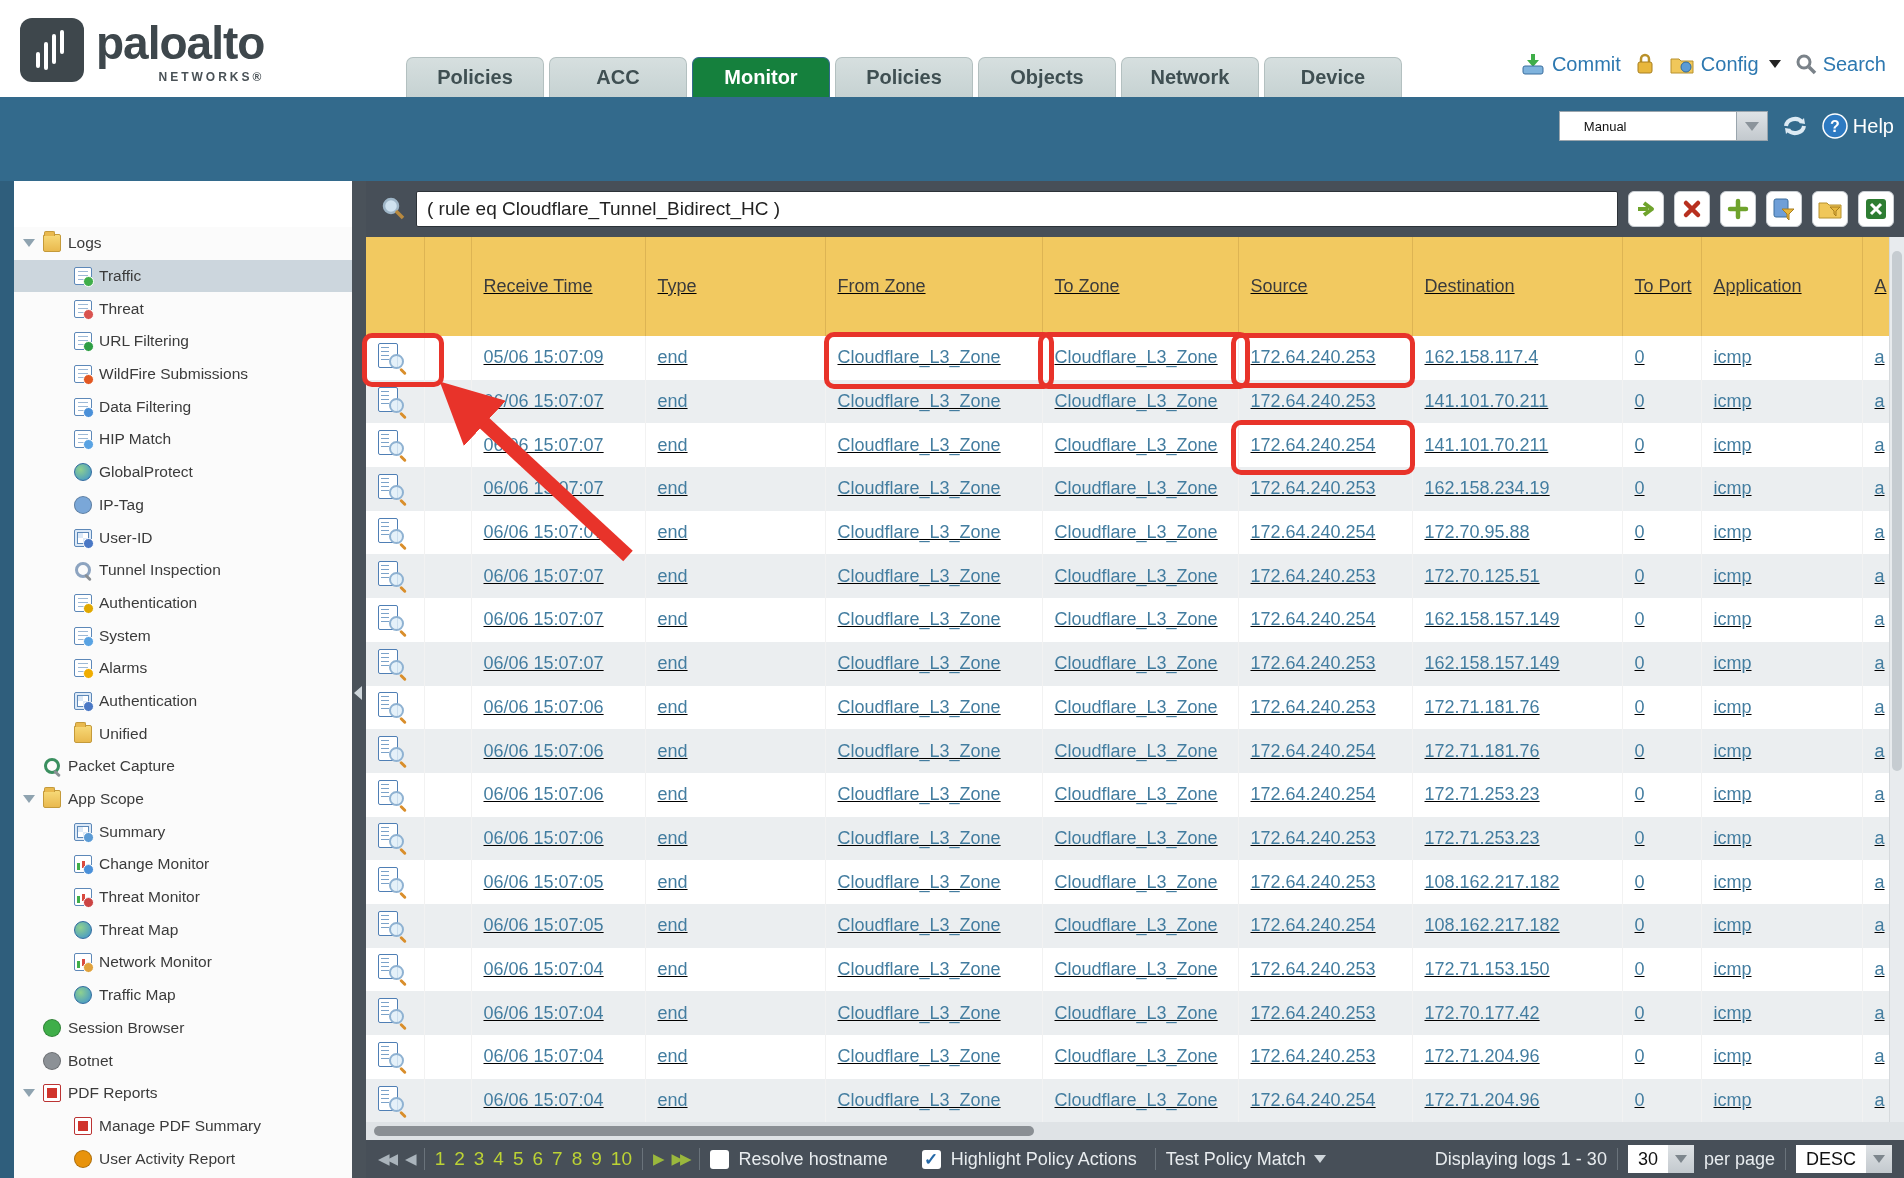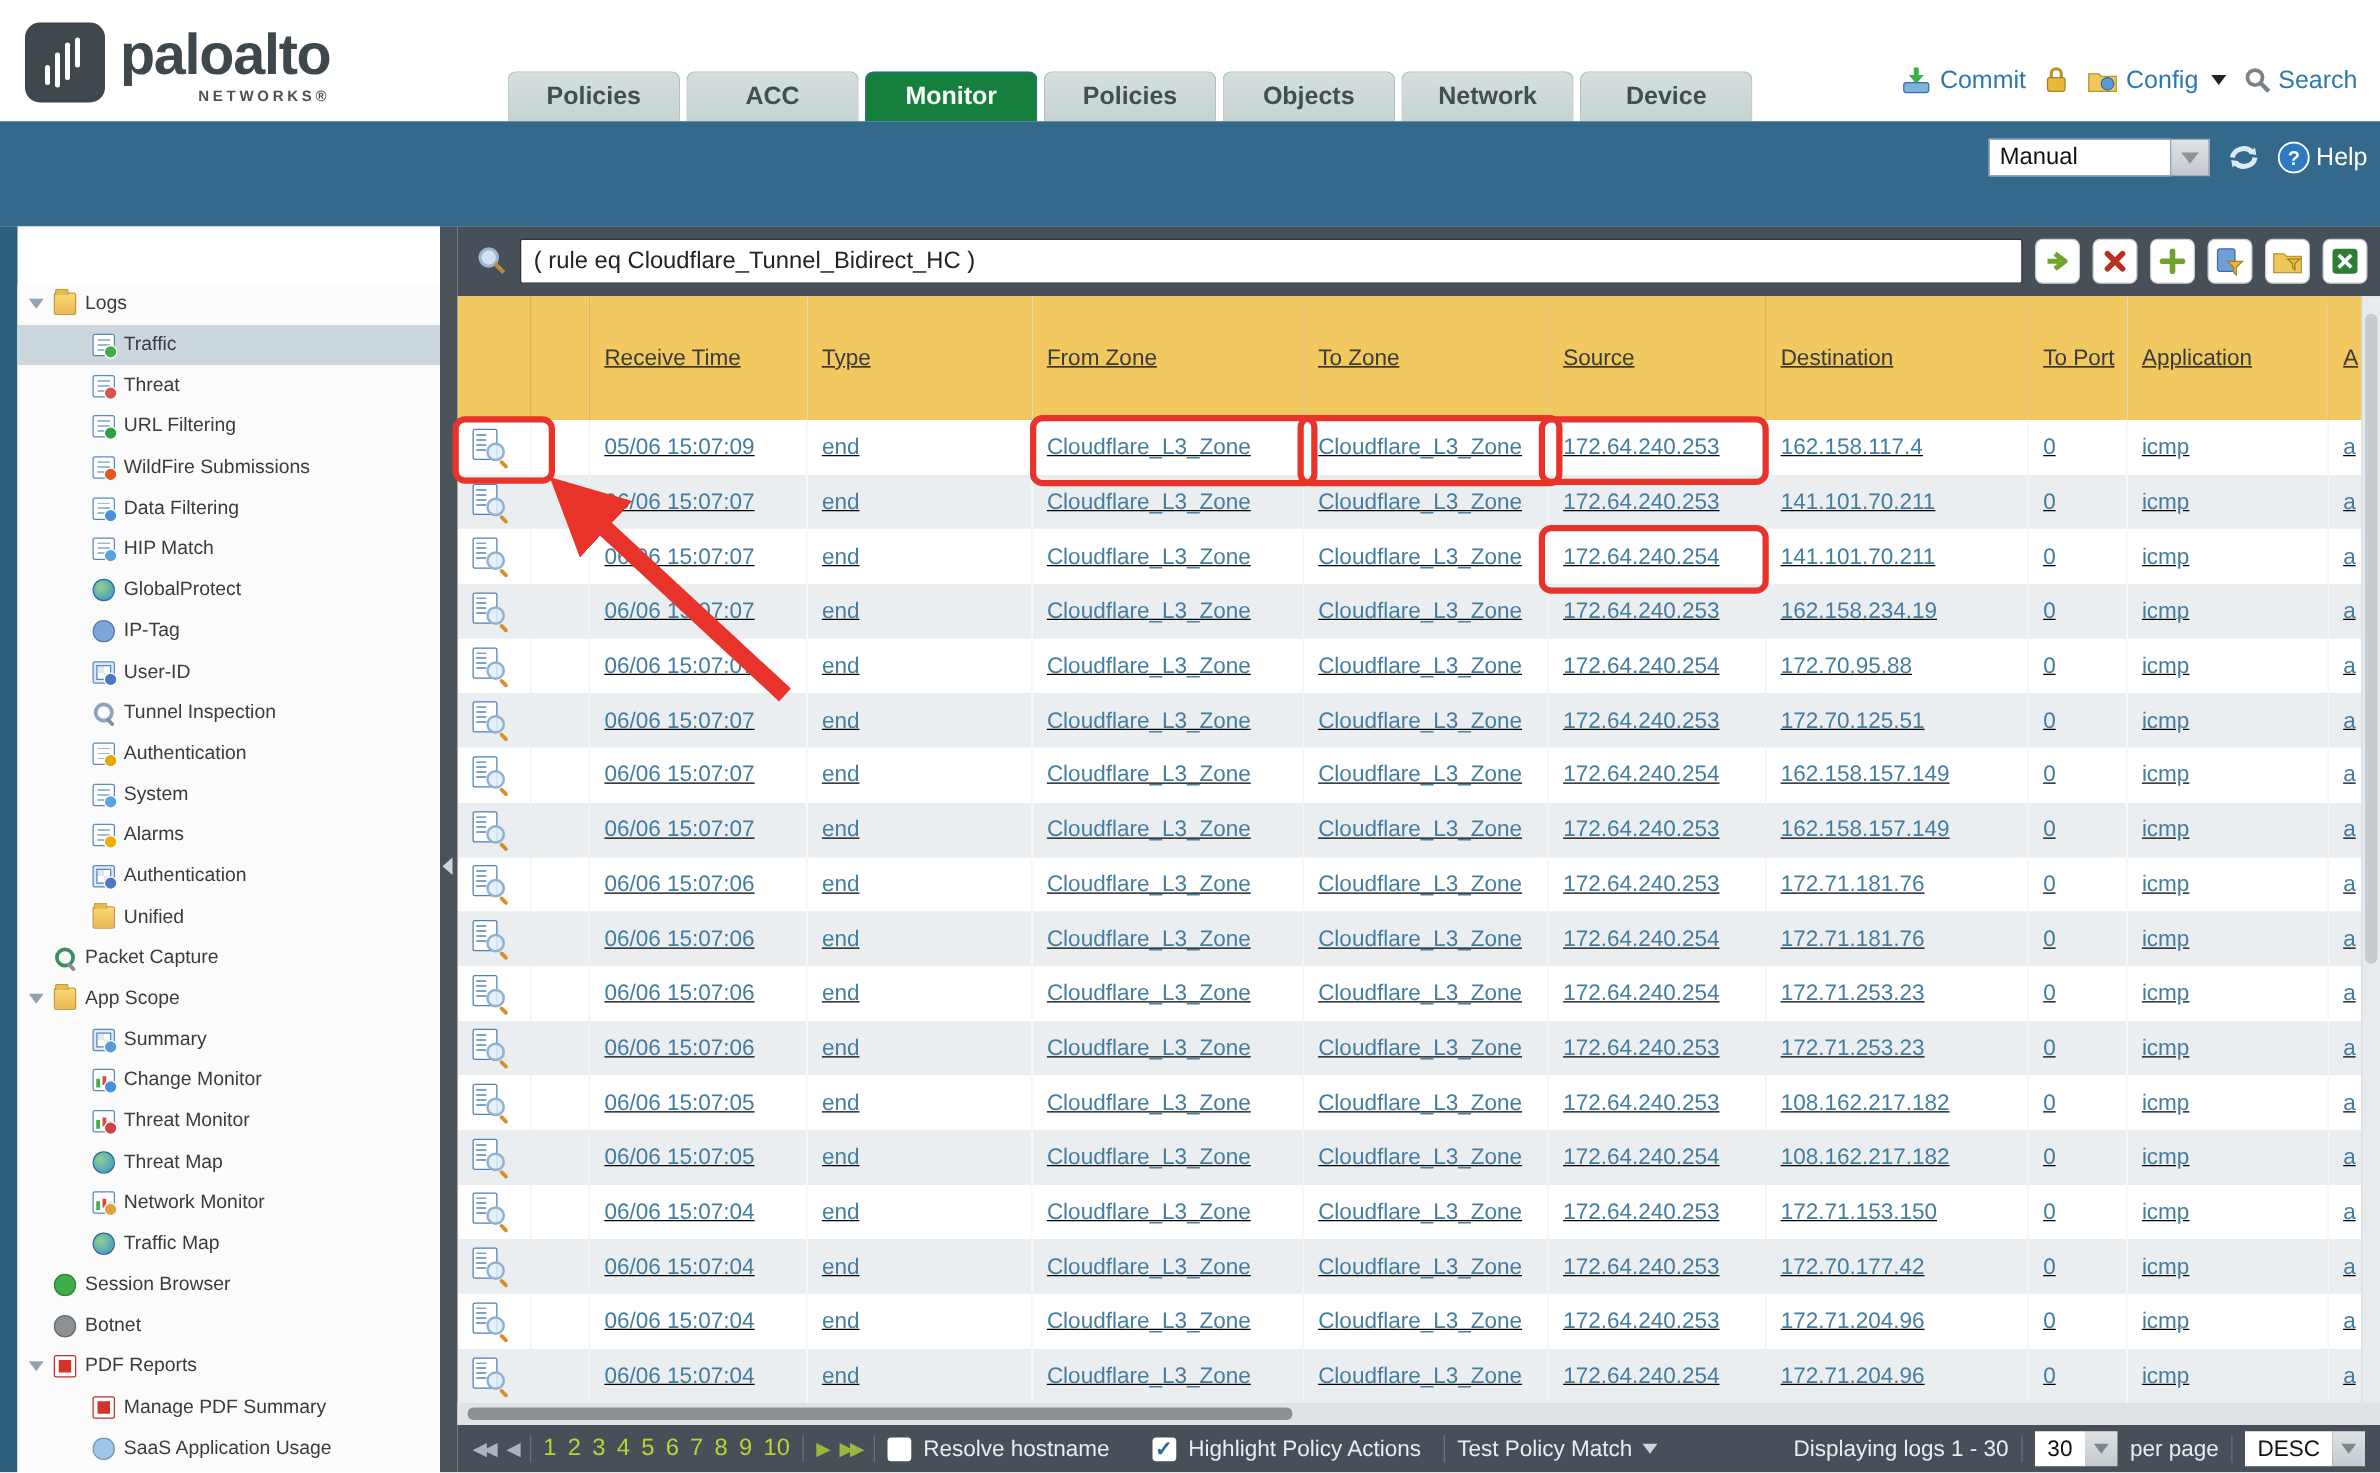--- a/index.html
+++ b/index.html
@@ -21,21 +21,21 @@
   .tab.active{background:#15803d;border-color:#336a8c;color:#fff;}
 
   .header-actions{position:absolute;right:18px;top:52px;display:flex;align-items:center;gap:14px;}
   .hact{display:flex;align-items:center;gap:6px;color:#2d78b0;font-size:20px;cursor:pointer;}
   .caret-down{width:0;height:0;border-left:6px solid transparent;border-right:6px solid transparent;border-top:8px solid #222;margin-left:4px;}
 
   
   .blueband{position:absolute;left:0;top:97px;width:1904px;height:84px;background:#336a8c;}
   .band-controls{position:absolute;right:10px;top:13px;display:flex;align-items:center;gap:12px;height:32px;}
   .manual-select{display:flex;height:30px;cursor:pointer;}
-  .manual-value{width:128px;background:#fff;border:1px solid #9aa5ad;display:flex;align-items:center;padding:0 8px;font-size:19px;color:#111;}
+  .manual-value{width:128px;background:#fff;border:1px solid #9aa5ad;display:flex;align-items:center;padding:0 24px;font-size:13px;color:#111;}
   .manual-caret{width:30px;background:linear-gradient(#dfe3e6,#c3c9ce);border:1px solid #9aa5ad;border-left:none;display:flex;align-items:center;justify-content:center;}
   .manual-caret .tri{width:0;height:0;border-left:7px solid transparent;border-right:7px solid transparent;border-top:9px solid #8b949b;}
   .help-link{display:flex;align-items:center;gap:5px;color:#fff;font-size:20px;cursor:pointer;}
 
   
   .leftedge{position:absolute;left:0;top:181px;width:14px;height:997px;background:#2f5e7c;}
   .sidebar{position:absolute;left:14px;top:181px;width:338px;height:997px;background:#fbfbfb;overflow:hidden;margin-top:46px;}
   .splitter{position:absolute;left:352px;top:181px;width:14px;height:997px;background:#4a525a;}
   .splitter .collapse{position:absolute;left:2px;top:505px;width:0;height:0;border-top:7px solid transparent;border-bottom:7px solid transparent;border-right:8px solid #cfd6db;}
 
@@ -325,20 +325,24 @@
       <div class="tree-row lv0">
         <span class="expander">
           <span class="tri"></span>
         </span>
         <span class="t-icon pdf nobadge" style="--bc: #d0342c;"></span>
         <span class="tree-label">PDF Reports</span>
       </div>
       <div class="tree-row lv1">
         <span class="t-icon pdf nobadge" style="--bc: #4a90d9;"></span>
         <span class="tree-label">Manage PDF Summary</span>
+      </div>
+      <div class="tree-row lv1">
+        <span class="t-icon round nobadge" style="--bc: #e8930c;"></span>
+        <span class="tree-label">User Activity Report</span>
       </div>
       <div class="tree-row lv1">
         <span class="t-icon round nobadge" style="--bc: #9fc6e8;"></span>
         <span class="tree-label">SaaS Application Usage</span>
       </div>
     </div>
   <div class="splitter">
     <span class="collapse"></span>
   </div>
 

